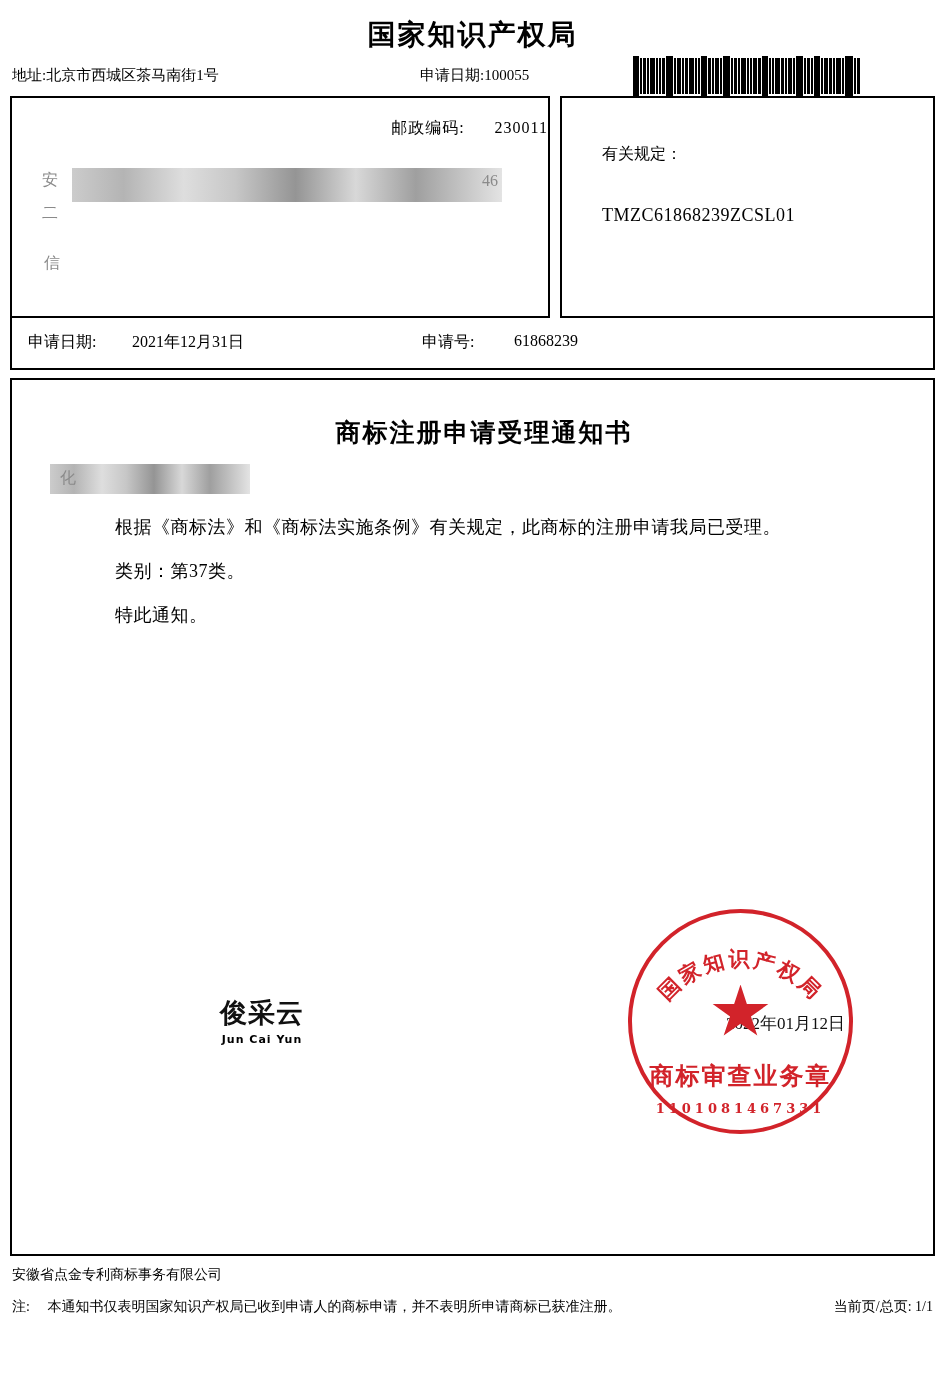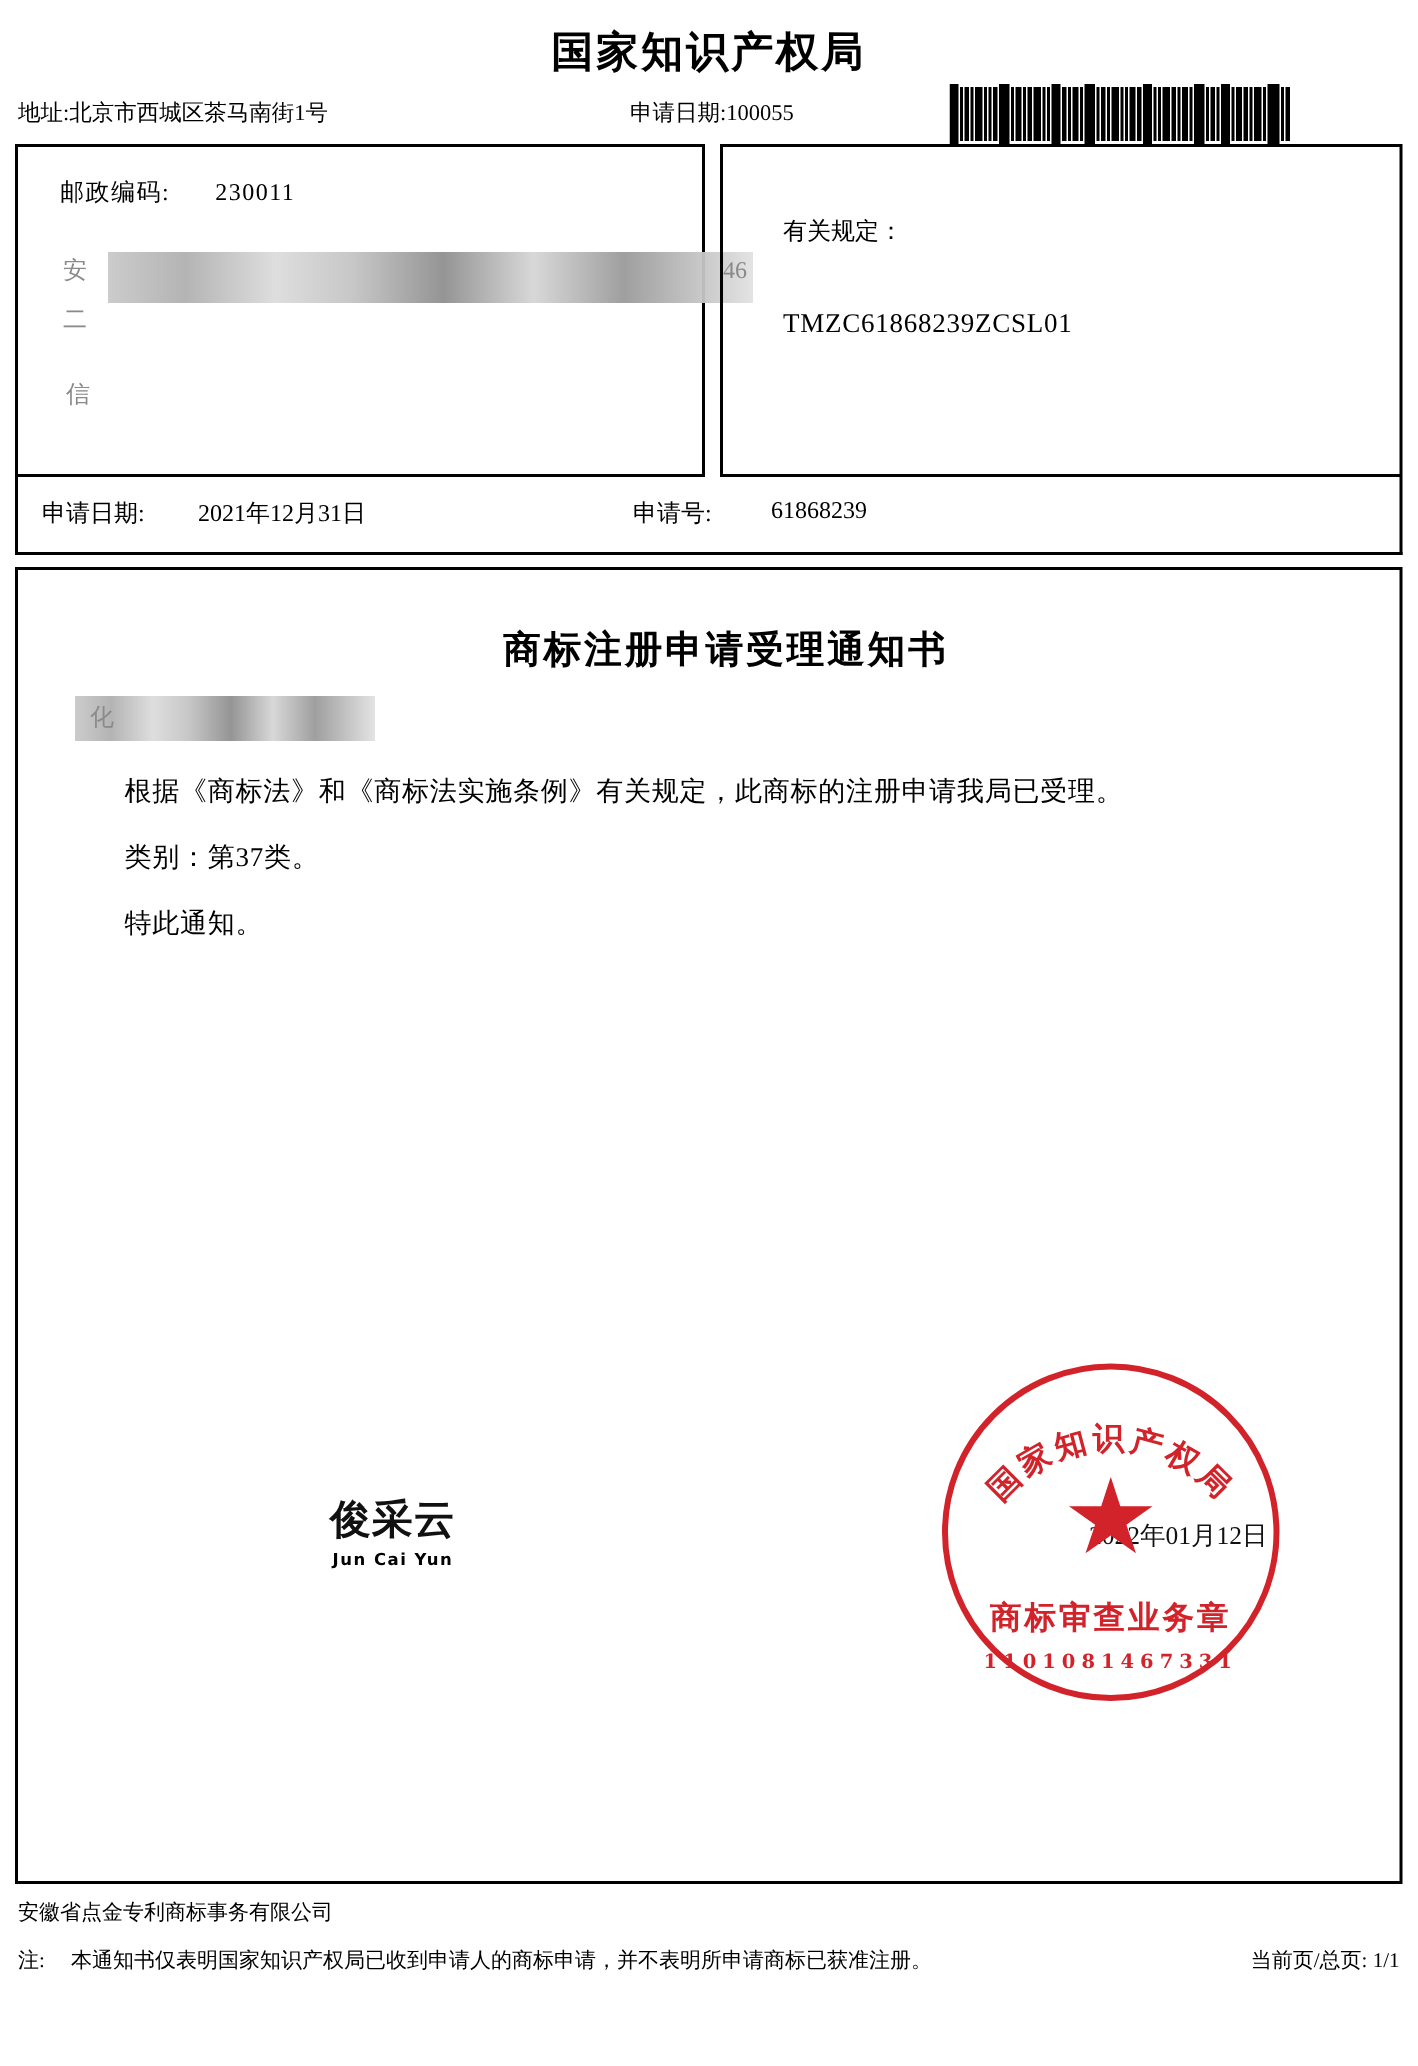--- a/index.html
+++ b/index.html
@@ -70,24 +70,25 @@
   .box-row {
     display: flex;
     gap: 10px;
     margin-top: 4px;
   }
   .box {
     border: 2px solid #000;
     box-sizing: border-box;
   }
   .box-left {
-    width: 460px;
+    width: 540px;
     height: 222px;
     padding: 20px 0 0 28px;
     position: relative;
+    text-align: right;
   }
   .box-right {
     flex: 1;
     height: 222px;
     padding: 46px 0 0 40px;
     position: relative;
   }
   .field-label {
     font-size: 16px;
   }
@@ -147,21 +148,21 @@
   }
   .applicant-redact {
     position: absolute;
     left: 38px;
     top: 84px;
     width: 200px;
     height: 30px;
   }
   .para {
     font-size: 18px;
-    margin-left: 48px;
+    margin-left: 80px;
     margin-top: 20px;
     letter-spacing: .5px;
   }
   .para.first { margin-top: 66px; }
 
   
   .logo {
     position: absolute;
     left: 185px;
     bottom: 208px;
@@ -211,21 +212,21 @@
     position: absolute;
     left: 0;
     width: 100%;
     text-align: center;
     color: #d2232a;
     font-weight: bold;
     font-family: "DejaVu Serif", serif;
   }
   .seal-bottom-text {
     bottom: 42px;
-    font-size: 21px;
+    font-size: 24px;
     letter-spacing: 2px;
   }
   .seal-num {
     bottom: 18px;
     font-size: 13px;
     letter-spacing: 4px;
   }
   .seal-arc {
     position: absolute;
     inset: 0;

